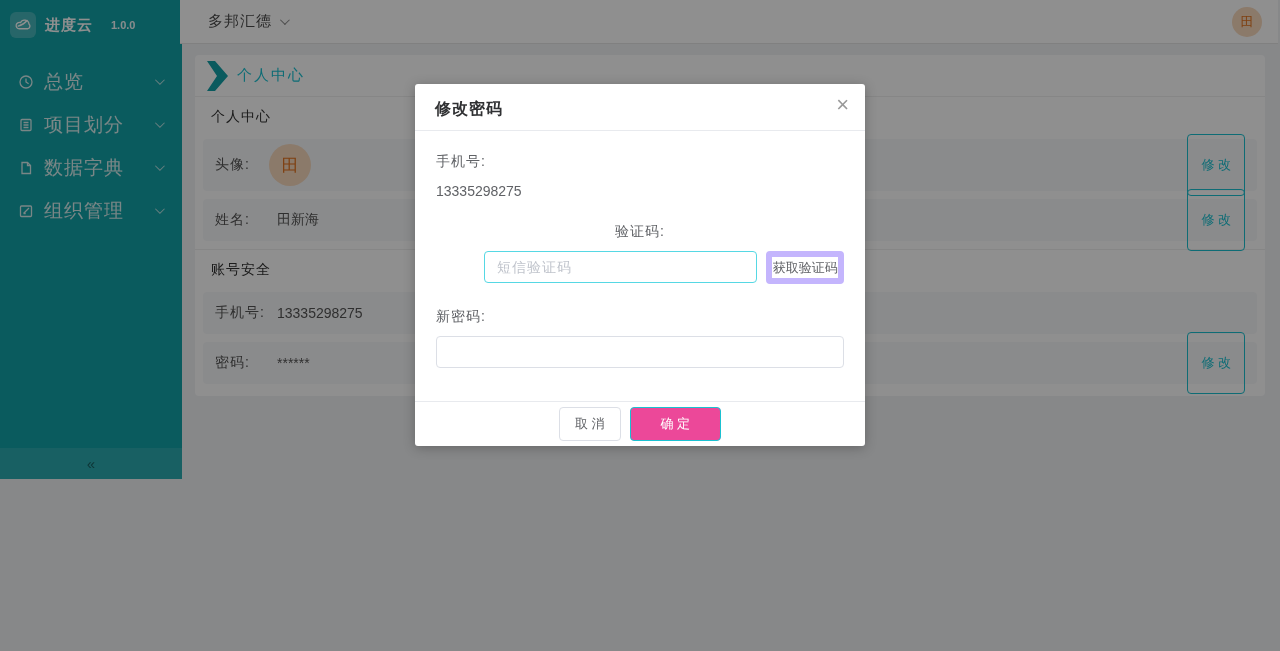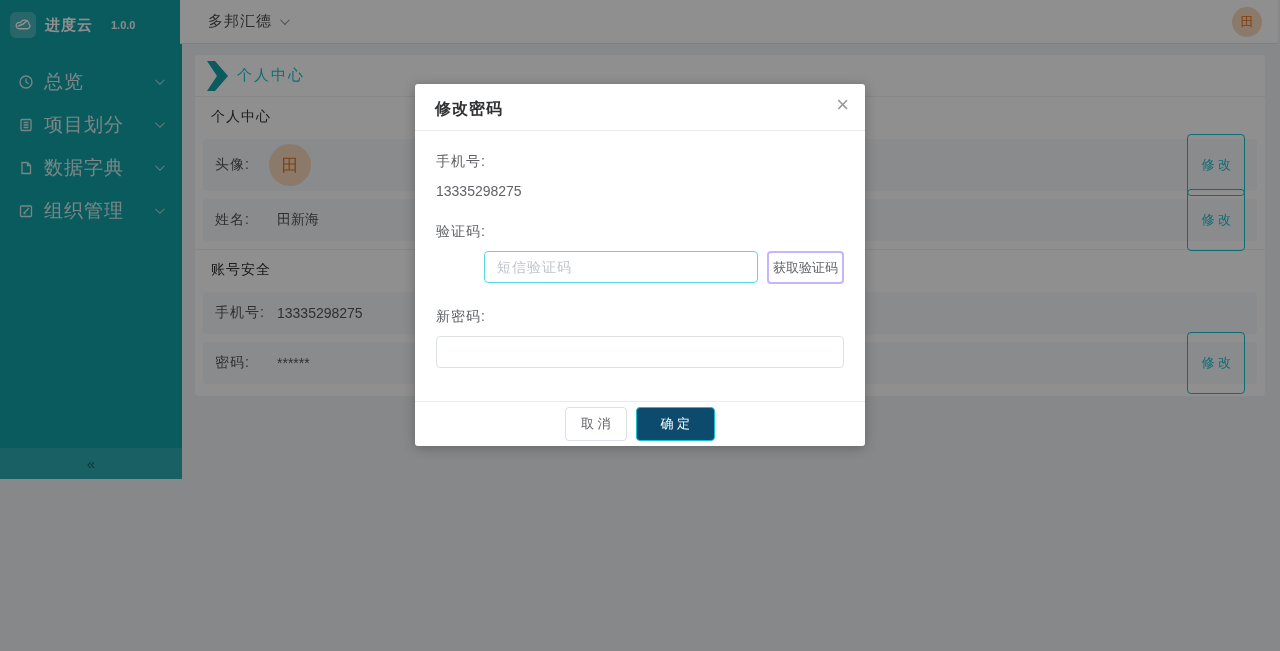--- a/index.html
+++ b/index.html
@@ -46,25 +46,25 @@
   .modal-head { height:47px; padding:15px 20px; border-bottom:1px solid #e8eaee; position:relative; }
   .modal-title { font-size:16px; color:#303133; font-weight:bold; letter-spacing:1px; }
   .modal-close { position:absolute; right:16px; top:10px; font-size:22px; color:#999; background:none; border:none; cursor:pointer; line-height:1; font-family:inherit; }
   .modal-body { padding:22px 21px 0 21px; }
   .m-label { font-size:14px; color:#606266; margin-bottom:12px; letter-spacing:1px; }
   .m-value { font-size:14px; color:#606266; margin-bottom:24px; }
   .code-row { display:flex; margin:10px 0 24px 0;padding-left:48px; }
   .input { height:32px; border:1px solid #dcdfe6; border-radius:4px; font-size:14px; padding:0 12px; font-family:inherit; color:#333; outline:none; }
   .input::placeholder { color:#c0c4cc; letter-spacing:1px; }
   .input-code { width:312px; border:1px solid #56d8e4; }
-  .btn-getcode { margin-left:9px; width:88px; height:33px; background:#fff; border:2px solid #c4b5fd; border-radius:4px; font-size:13px; color:#606266; cursor:pointer; font-family:Liberation Mono, monospace; }
+  .btn-getcode { margin-left:9px; width:88px; height:33px; background:#fff; border:6px solid #c4b5fd; border-radius:4px; font-size:13px; color:#606266; cursor:pointer; font-family:Liberation Mono, monospace; }
   .input-pass { width:408px; margin-top:10px; }
   .modal-foot { position:absolute; left:0; bottom:0; width:100%; height:45px; border-top:1px solid #e8eaee; display:flex; align-items:center; justify-content:center; padding:0 13px; }
   .btn-cancel { background:#fff; border:1px solid #dcdfe6; border-radius:4px; color:#606266; font-size:13px; padding:7px 15px; cursor:pointer; font-family:inherit; }
-  .btn-confirm { background:#0c4a6e; border:1px solid #1ac1d1; border-radius:4px; color:#fff; font-size:13px; padding:7px 24px; margin-left:9px; cursor:pointer; font-family:inherit; }
+  .btn-confirm { background:#ec4899; border:1px solid #1ac1d1; border-radius:4px; color:#fff; font-size:13px; padding:7px 30px; margin-left:9px; cursor:pointer; font-family:inherit; }
 
   svg { display:block; }
 </style>
 </head>
 <body>
 
 <aside class="sidebar">
   <div class="logo-row">
     <span class="logo-box">
       <svg width="18" height="18" viewBox="0 0 24 24" fill="none" stroke="#ffffff" stroke-width="1.7" stroke-linecap="round" stroke-linejoin="round">
@@ -184,21 +184,21 @@
 
 <div class="modal">
   <div class="modal-head">
     <span class="modal-title">修改密码</span>
     <button class="modal-close">×</button>
   </div>
   <div class="modal-body">
     <div class="m-label">手机号:</div>
     <div class="m-value">13335298275</div>
 
-    <div class="m-label" style="margin-bottom:0;">验证码:</div>
+    <div class="m-label" style="margin-bottom:0;text-align:center;">验证码:</div>
     <div class="code-row">
       <input class="input input-code" type="text" placeholder="短信验证码" style="">
       <button class="btn-getcode">获取验证码</button>
     </div>
 
     <div class="m-label" style="margin-bottom:0;">新密码:</div>
     <input class="input input-pass" type="text" style="">
   </div>
   <div class="modal-foot">
     <button class="btn-cancel">取 消</button>

